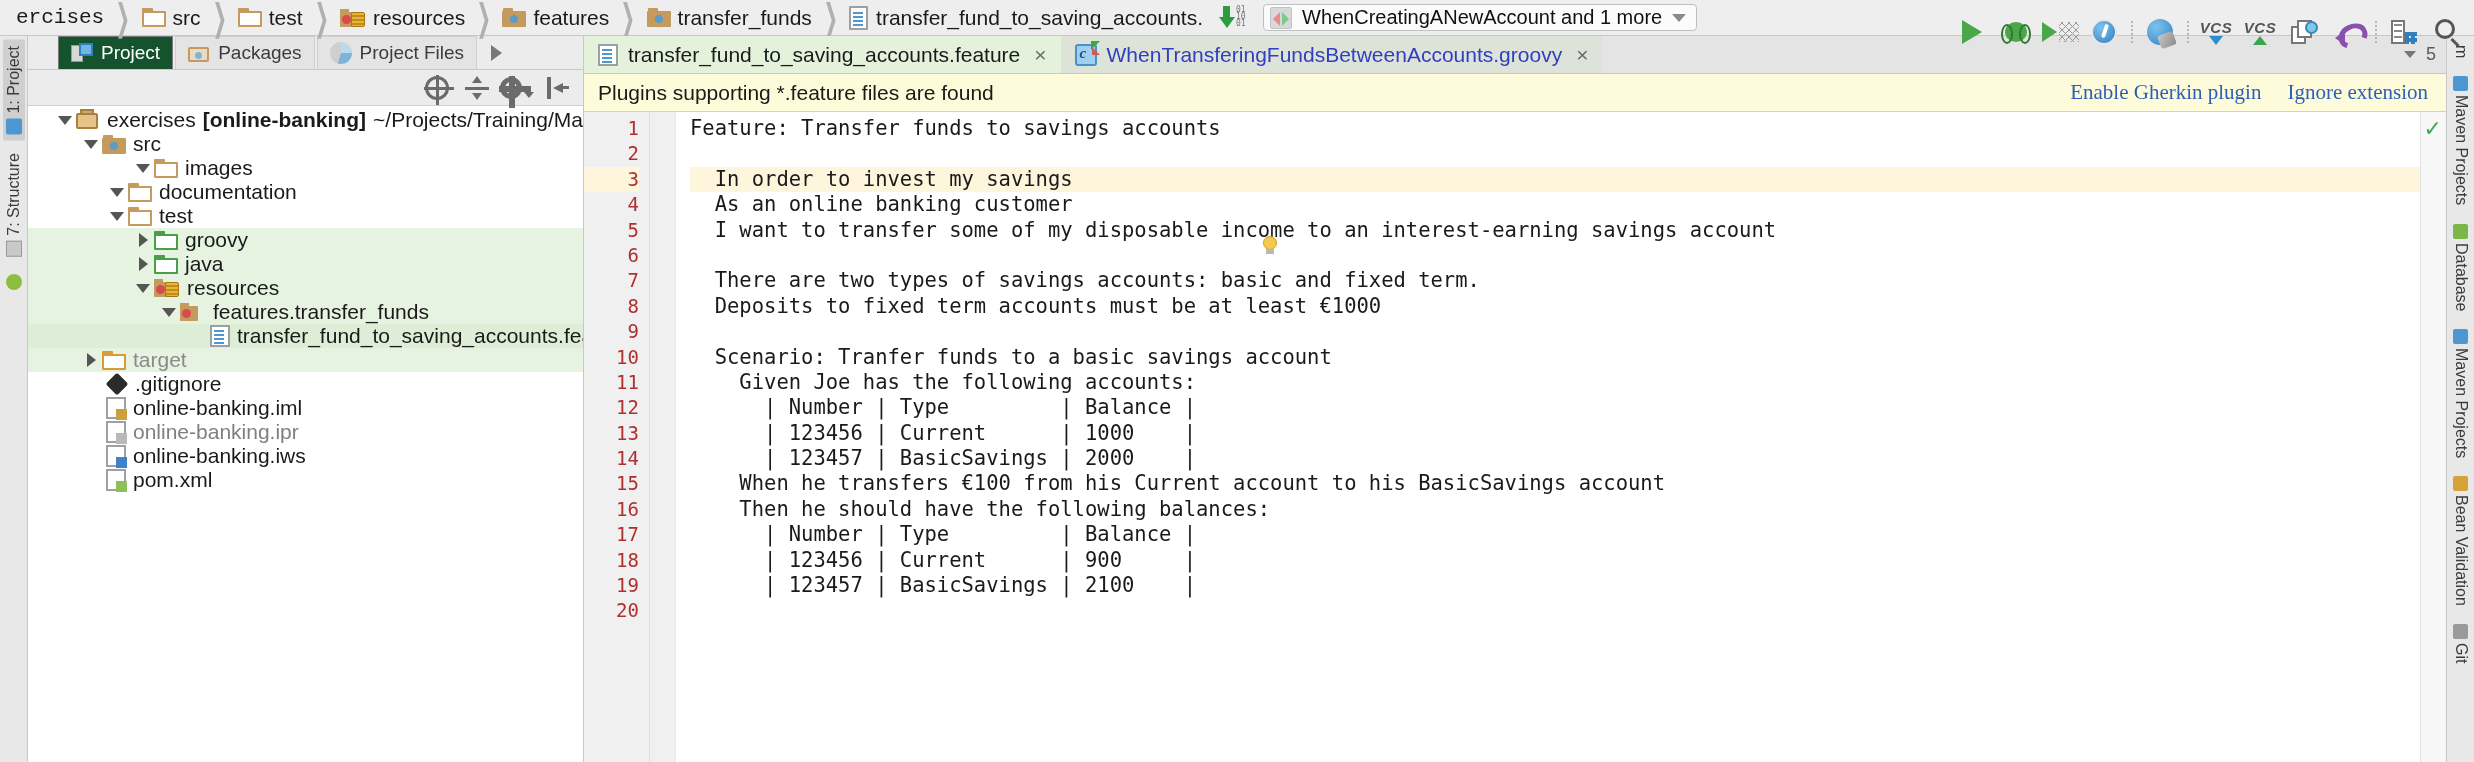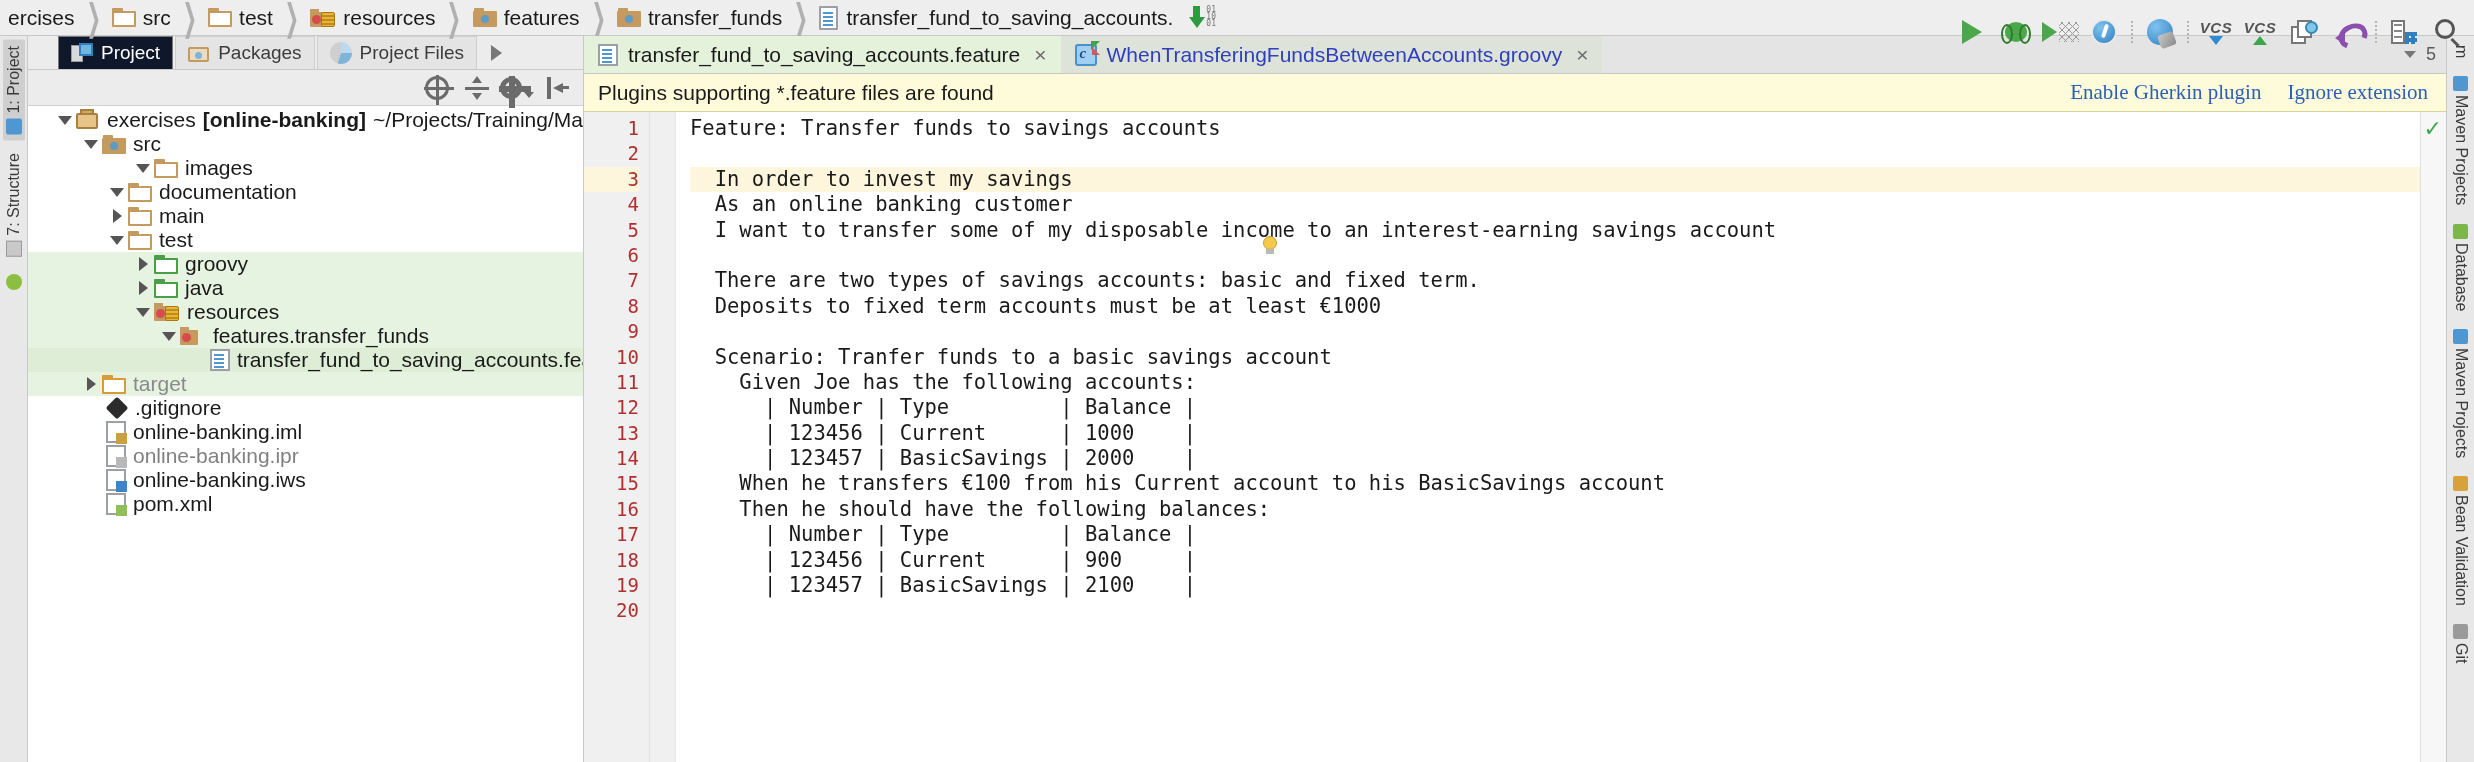--- a/index.html
+++ b/index.html
@@ -25,21 +25,21 @@
   .crumb {
     display: flex; align-items: center; gap: 7px;
     padding: 0 6px; height: 100%;
     font-size: 21px; color: #1a1a1a; white-space: nowrap;
   }
   .crumb-sep {
     color: #b0b0b0; font-size: 23px; font-weight: 300;
     transform: scaleY(1.6) scaleX(0.75);
     padding: 0 3px;
   }
-  .crumb:first-child { padding-left: 8px; }
+  .crumb:first-child { padding-left: 16px; font-family: Liberation Mono, monospace; }
 
   
   .ico { display: inline-block; position: relative; flex: 0 0 auto; }
   .ico-folder-plain { width: 24px; height: 19px; }
   .ico-folder-plain .body {
     position: absolute; left: 0; top: 3px; width: 24px; height: 16px;
     background: #fff; border: 2px solid #c49a5e; border-radius: 1px;
   }
   .ico-folder-plain .tab {
     position: absolute; left: 0; top: 0px; width: 11px; height: 5px;
@@ -184,21 +184,21 @@
   .vico.ant { background: #8cbf3f; border-radius: 50%; }
 
   
   .projpanel { width: 556px; min-width: 556px; background: #f2f2f2; display: flex; flex-direction: column; border-right: 1px solid #c8c8c8; }
   .ptabs { height: 34px; min-height: 34px; display: flex; align-items: stretch; background: #ececec; border-bottom: 1px solid #c8c8c8; padding-left: 30px; }
   .ptab {
     display: flex; align-items: center; gap: 8px; padding: 0 12px;
     background: #e4e4e4; border: 1px solid #cfcfcf; border-bottom: none;
     font-size: 19px; color: #3c3c3c; white-space: nowrap; margin-right: 2px;
   }
-  .ptab.active { background: #0f172a; color: #ffffff; border-color: #7a7a7a; }
+  .ptab.active { background: #14532d; color: #ffffff; border-color: #7a7a7a; }
   .ptab-arrow { display: flex; align-items: center; justify-content: center; width: 34px; background: #ececec; }
   .ptab-arrow .tri { width:0;height:0;border-top:8px solid transparent;border-bottom:8px solid transparent;border-left:11px solid #777; }
   .ico-proj { width: 22px; height: 20px; position: relative; }
   .ico-proj .doc { position:absolute; left:0; top:2px; width:12px; height:17px; background:#d8d8d8; border:1px solid #9a9a9a;}
   .ico-proj .sq { position:absolute; right:0; top:0; width:14px; height:13px; background:#6fb7e0; border:2px solid #2f7fc1;}
   .ico-pkg { width: 22px; height: 18px; position: relative; }
   .ico-pkg .b { position:absolute; left:0; top:3px; width:21px; height:15px; background:#eadbc3; border:2px solid #c49a5e; border-radius:2px;}
   .ico-pkg .d { position:absolute; left:7px; top:8px; width:7px; height:7px; background:#7fb4d8; border-radius:50%;}
   .ico-pie { width: 22px; height: 22px; border-radius: 50%; background: conic-gradient(#bcd9ee 0 25%, #7fb4d8 25% 55%, #cfcfcf 55% 100%); }
 
@@ -382,20 +382,25 @@
           </span>
         <span>transfer_fund_to_saving_accounts.</span>
       </div>
 
       <span class="ico-dl">
         <i class="shaft"></i>
           <i class="head"></i>
         <span class="bits">01<br>10<br>01</span>
       </span>
 
+      <div class="runconfig">
+        <span class="rc-icon"></span>
+        <span>WhenCreatingANewAccount and 1 more</span>
+        <span class="caret-dn"></span>
+      </div>
     </div>
 
     <div class="tb-right">
       <div class="tbtn">
           <span class="gl-play"></span>
         </div>
       <div class="tbtn">
           <span class="gl-bug"></span>
         </div>
       <div class="tbtn">
@@ -562,30 +567,20 @@
               <i class="dn"></i>
             </span>
           <span class="ico ico-folder-plain">
               <i class="tab"></i>
               <i class="body"></i>
             </span>
           <span class="lbl">documentation</span>
         </div>
 
 
-        <div class="row" style="padding-left:78px">
-          <span class="tw">
-              <i class="rt"></i>
-            </span>
-          <span class="ico ico-folder-plain">
-              <i class="tab"></i>
-              <i class="body"></i>
-            </span>
-          <span class="lbl">main</span>
-        </div>
 
         <div class="row" style="padding-left:78px">
           <span class="tw">
               <i class="dn"></i>
             </span>
           <span class="ico ico-folder-plain">
               <i class="tab"></i>
               <i class="body"></i>
             </span>
           <span class="lbl">test</span>

